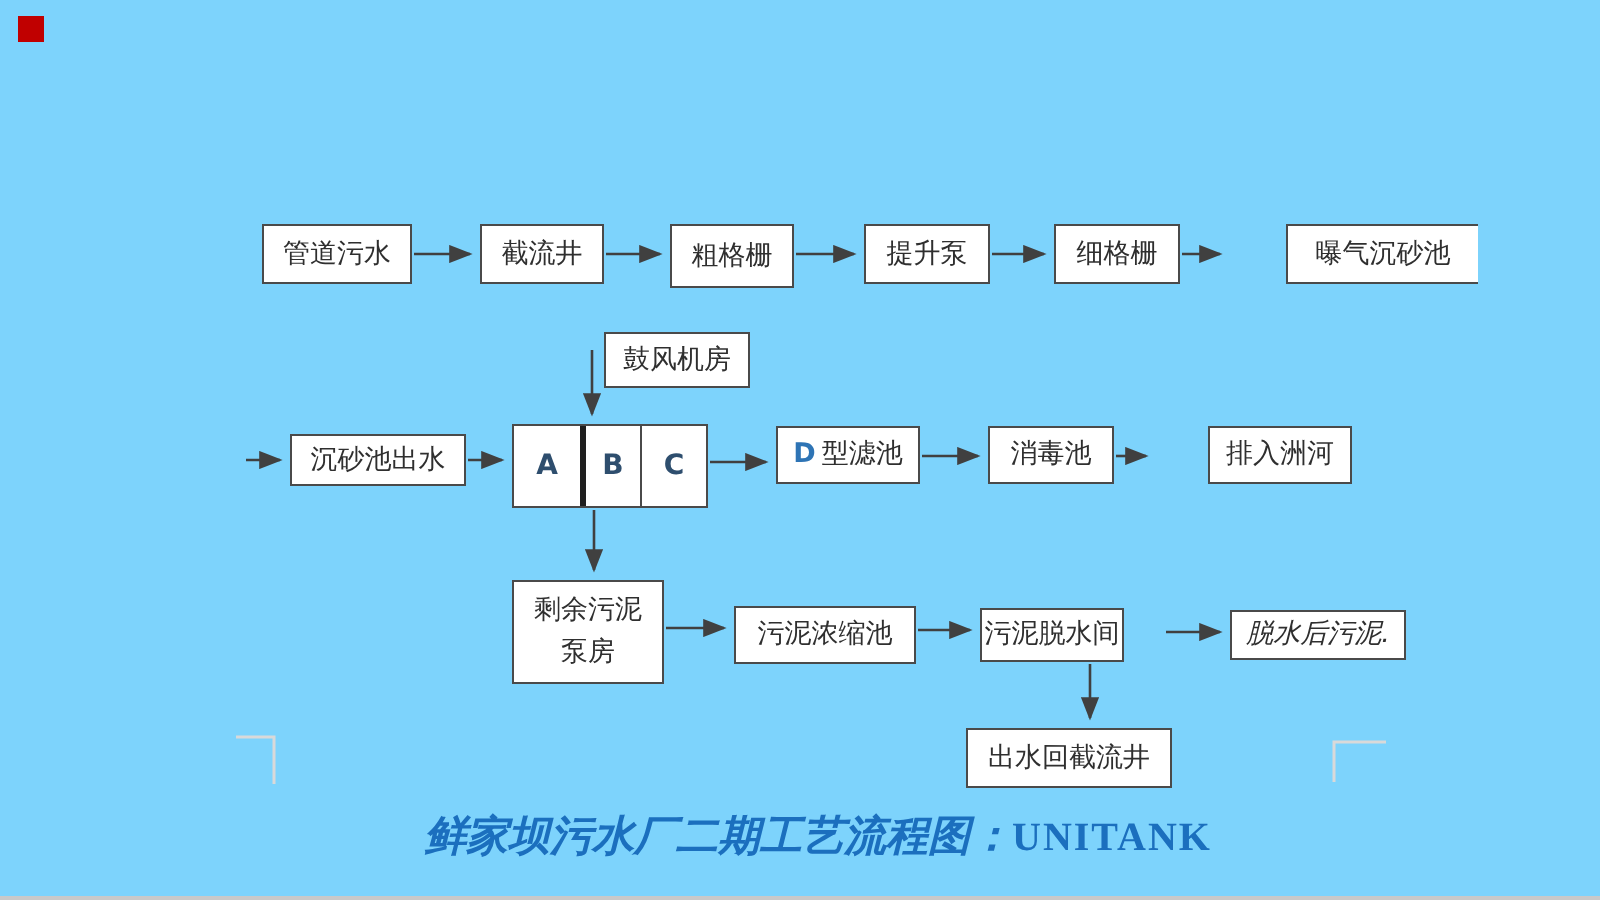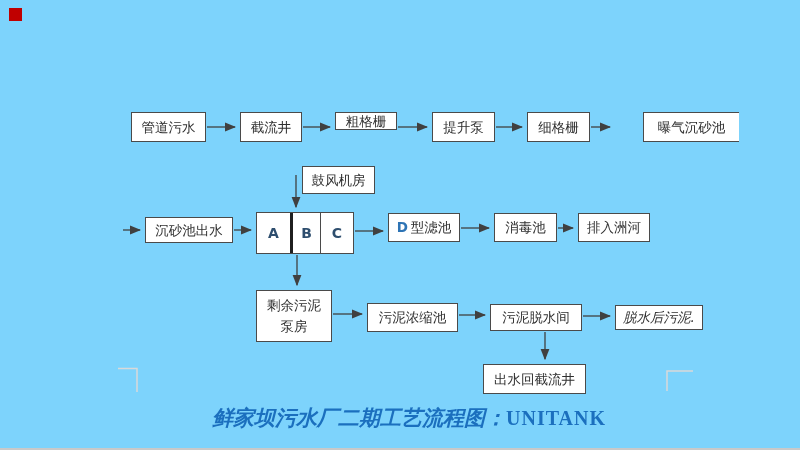--- a/index.html
+++ b/index.html
@@ -58,47 +58,47 @@
       <line x1="545" y1="332" x2="545" y2="359" marker-end="url(#ah)"></line>
     </g>
     <g stroke="#d9d9d9" stroke-width="1.5" fill="none">
       <polyline points="118,368.5 137,368.5 137,392"></polyline>
       <polyline points="693,371 667,371 667,391"></polyline>
     </g>
   </svg>
 
   <div class="box" style="left:131px;top:112px;width:75px;height:30px;">管道污水</div>
   <div class="box" style="left:240px;top:112px;width:62px;height:30px;">截流井</div>
-  <div class="box" style="left:335px;top:112px;width:62px;height:18px;">粗格栅</div>
+  <div class="box" style="left:335px;top:112px;width:62px;height:32px;">粗格栅</div>
   <div class="box" style="left:432px;top:112px;width:63px;height:30px;">提升泵</div>
   <div class="box" style="left:527px;top:112px;width:63px;height:30px;">细格栅</div>
   <div class="box noRight" style="left:615px;top:112px;width:96px;height:30px;">曝气沉砂池</div>
 
   <div class="box" style="left:302px;top:166px;width:73px;height:28px;">鼓风机房</div>
   <div class="box" style="left:145px;top:217px;width:88px;height:26px;">沉砂池出水</div>
 
   <div id="unitank">
     <div class="cell cell-a">A</div>
     <div class="cell cell-b">B</div>
     <div class="cell cell-c">C</div>
   </div>
 
   <div class="box" style="left:388px;top:213px;width:72px;height:29px;">
     <span class="d-letter">D</span>
     <span>型滤池</span>
   </div>
   <div class="box" style="left:494px;top:213px;width:63px;height:29px;">消毒池</div>
-  <div class="box" style="left:578px;top:213px;width:72px;height:29px;">排入洲河</div>
+  <div class="box" style="left:604px;top:213px;width:72px;height:29px;">排入洲河</div>
 
   <div class="box twoLine" style="left:256px;top:290px;width:76px;height:52px;">
     <div>剩余污泥</div>
     <div>泵房</div>
   </div>
   <div class="box" style="left:367px;top:303px;width:91px;height:29px;">污泥浓缩池</div>
-  <div class="box" style="left:490px;top:304px;width:92px;height:27px;">污泥脱水间</div>
+  <div class="box" style="left:490px;top:304px;width:72px;height:27px;">污泥脱水间</div>
   <div class="box" style="left:615px;top:305px;width:88px;height:25px;font-style:italic;">脱水后污泥.</div>
   <div class="box" style="left:483px;top:364px;width:103px;height:30px;">出水回截流井</div>
 
   <div id="page-title">
     <span class="cn">鲜家坝污水厂二期工艺流程图：</span><span class="en">UNITANK</span>
   </div>
 
   <div id="window-bottom-edge"></div>
 </div>
 

